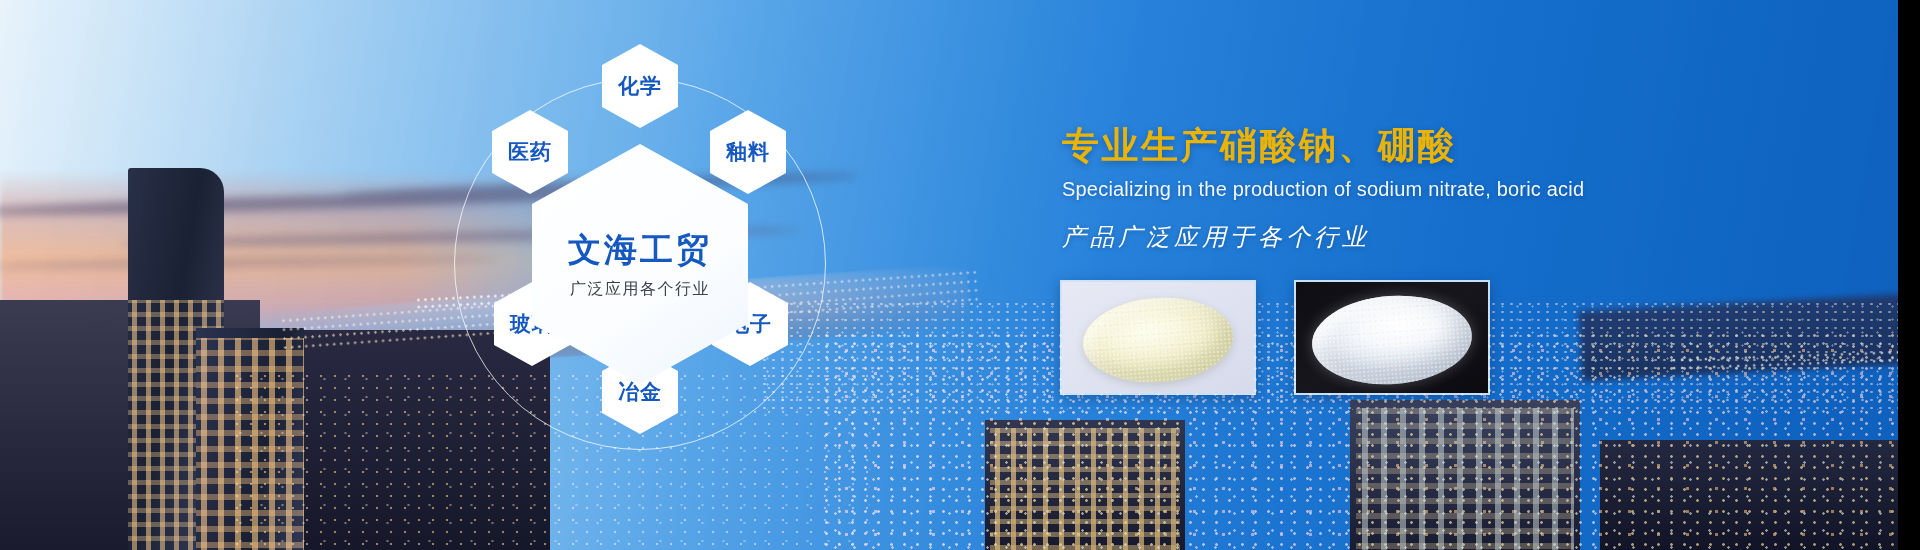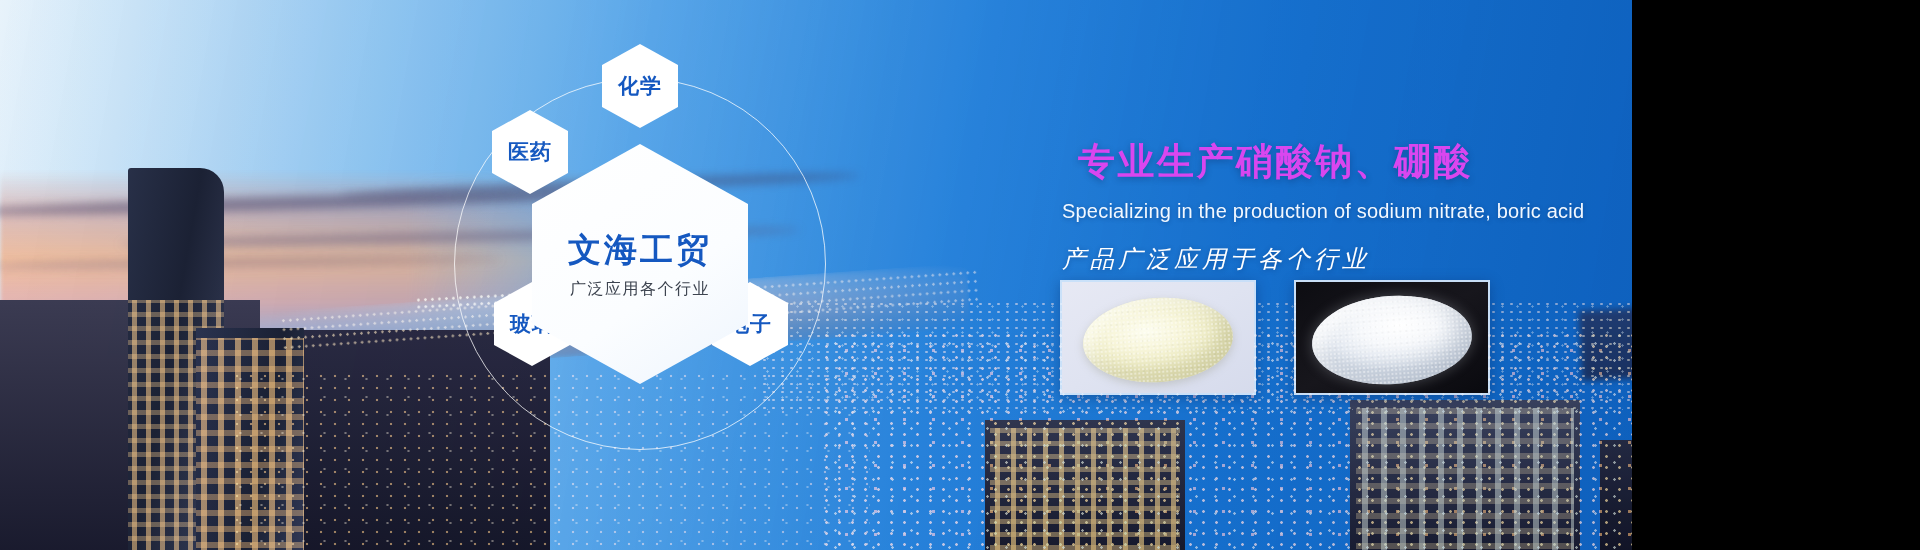--- a/index.html
+++ b/index.html
@@ -1,18 +1,18 @@
 <!DOCTYPE html>
 <html><head>
 <meta charset="utf-8">
 <style>
   html,body{margin:0;padding:0;background:#000;}
   *{box-sizing:border-box;}
   #banner{
-    position:relative;width:1632px;height:550px;overflow:hidden;
+    position:relative;width:1898px;height:550px;overflow:hidden;
     font-family:"Liberation Sans","DejaVu Sans",sans-serif;
     background:#0a1b3d;
   }
 
   
   .sky{
     position:absolute;inset:0;
     background:
       linear-gradient(100deg,
         #e8f3fb 0%,
@@ -238,22 +238,22 @@
   .h-top   {left:172px;top:34px;}
   .h-tr    {left:280px;top:100px;}
   .h-br    {left:282px;top:272px;}
   .h-bot   {left:172px;top:340px;}
   .h-bl    {left:64px;top:272px;}
   .h-tl    {left:62px;top:100px;}
 
   
   .copy{position:absolute;left:1062px;top:124px;width:780px;}
   .copy h1{
-    margin:16px;font-family:"DejaVu Sans","Liberation Sans",sans-serif;
-    font-size:37px;font-weight:bold;color:#d946ef;letter-spacing:2.5px;
+    margin:0;font-family:"DejaVu Sans","Liberation Sans",sans-serif;
+    font-size:37px;font-weight:bold;color:#eab308;letter-spacing:2.5px;
     text-shadow:0 2px 6px rgba(10,50,110,.45);line-height:1.18;
   }
   .copy .en{
     margin-top:10px;font-family:"Liberation Sans","DejaVu Sans",sans-serif;
     font-size:20px;color:#f2f8ff;letter-spacing:.2px;
     text-shadow:0 1px 4px rgba(10,50,110,.45);
   }
   .copy .cn2{
     margin-top:20px;font-family:"DejaVu Serif","Liberation Serif",serif;
     font-size:24px;color:#ffffff;letter-spacing:4px;font-style:italic;
@@ -336,22 +336,28 @@
 
   <div class="wash"></div>
   <div class="topfade"></div>
 
   <div class="diagram">
     <div class="ring"></div>
 
     <div class="hex hex-sm h-top">
       <span>化学</span>
     </div>
+    <div class="hex hex-sm h-tr">
+      <span>釉料</span>
+    </div>
     <div class="hex hex-sm h-br">
       <span>电子</span>
+    </div>
+    <div class="hex hex-sm h-bot">
+      <span>冶金</span>
     </div>
     <div class="hex hex-sm h-bl">
       <span>玻璃</span>
     </div>
     <div class="hex hex-sm h-tl">
       <span>医药</span>
     </div>
 
     <div class="hex hex-center">
       <span class="title">文海工贸</span>

